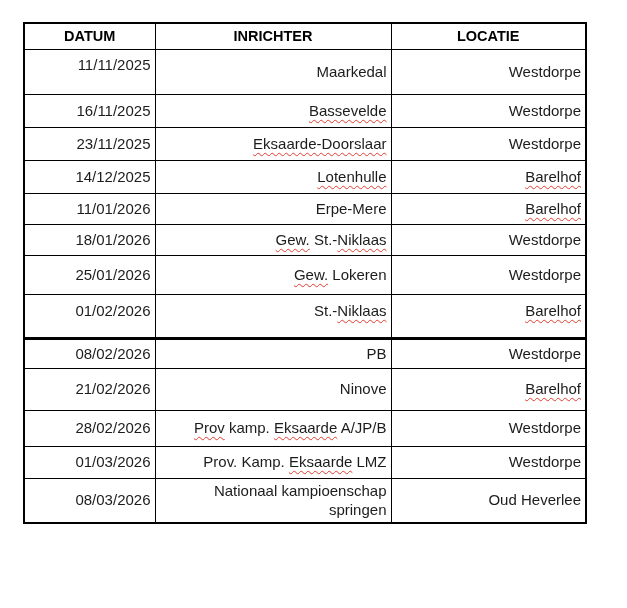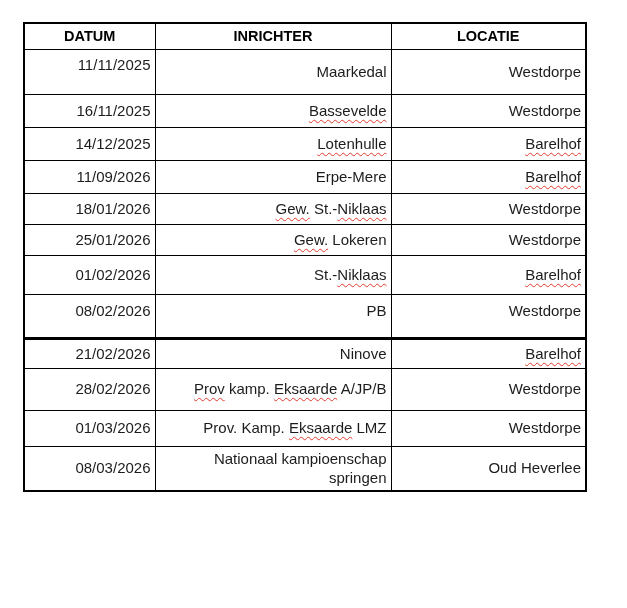--- a/index.html
+++ b/index.html
@@ -97,26 +97,31 @@
         <td class="datum">11/11/2025</td>
         <td><span>Maarkedal</span></td>
         <td><span>Westdorpe</span></td>
       </tr>
       <tr>
         <td class="datum">16/11/2025</td>
         <td><span class="sp">Bassevelde</span></td>
         <td><span>Westdorpe</span></td>
       </tr>
       <tr>
+        <td class="datum">23/11/2025</td>
+        <td><span class="sp">Eksaarde-Doorslaar</span></td>
+        <td><span>Westdorpe</span></td>
+      </tr>
+      <tr>
         <td class="datum">14/12/2025</td>
         <td><span class="sp">Lotenhulle</span></td>
         <td><span class="sp">Barelhof</span></td>
       </tr>
       <tr>
-        <td class="datum">11/09/2026</td>
+        <td class="datum">11/01/2026</td>
         <td><span>Erpe-Mere</span></td>
         <td><span class="sp">Barelhof</span></td>
       </tr>
       <tr>
         <td class="datum">18/01/2026</td>
         <td><span class="sp">Gew.</span><span> St.-</span><span class="sp">Niklaas</span></td>
         <td><span>Westdorpe</span></td>
       </tr>
       <tr>
         <td class="datum">25/01/2026</td>

